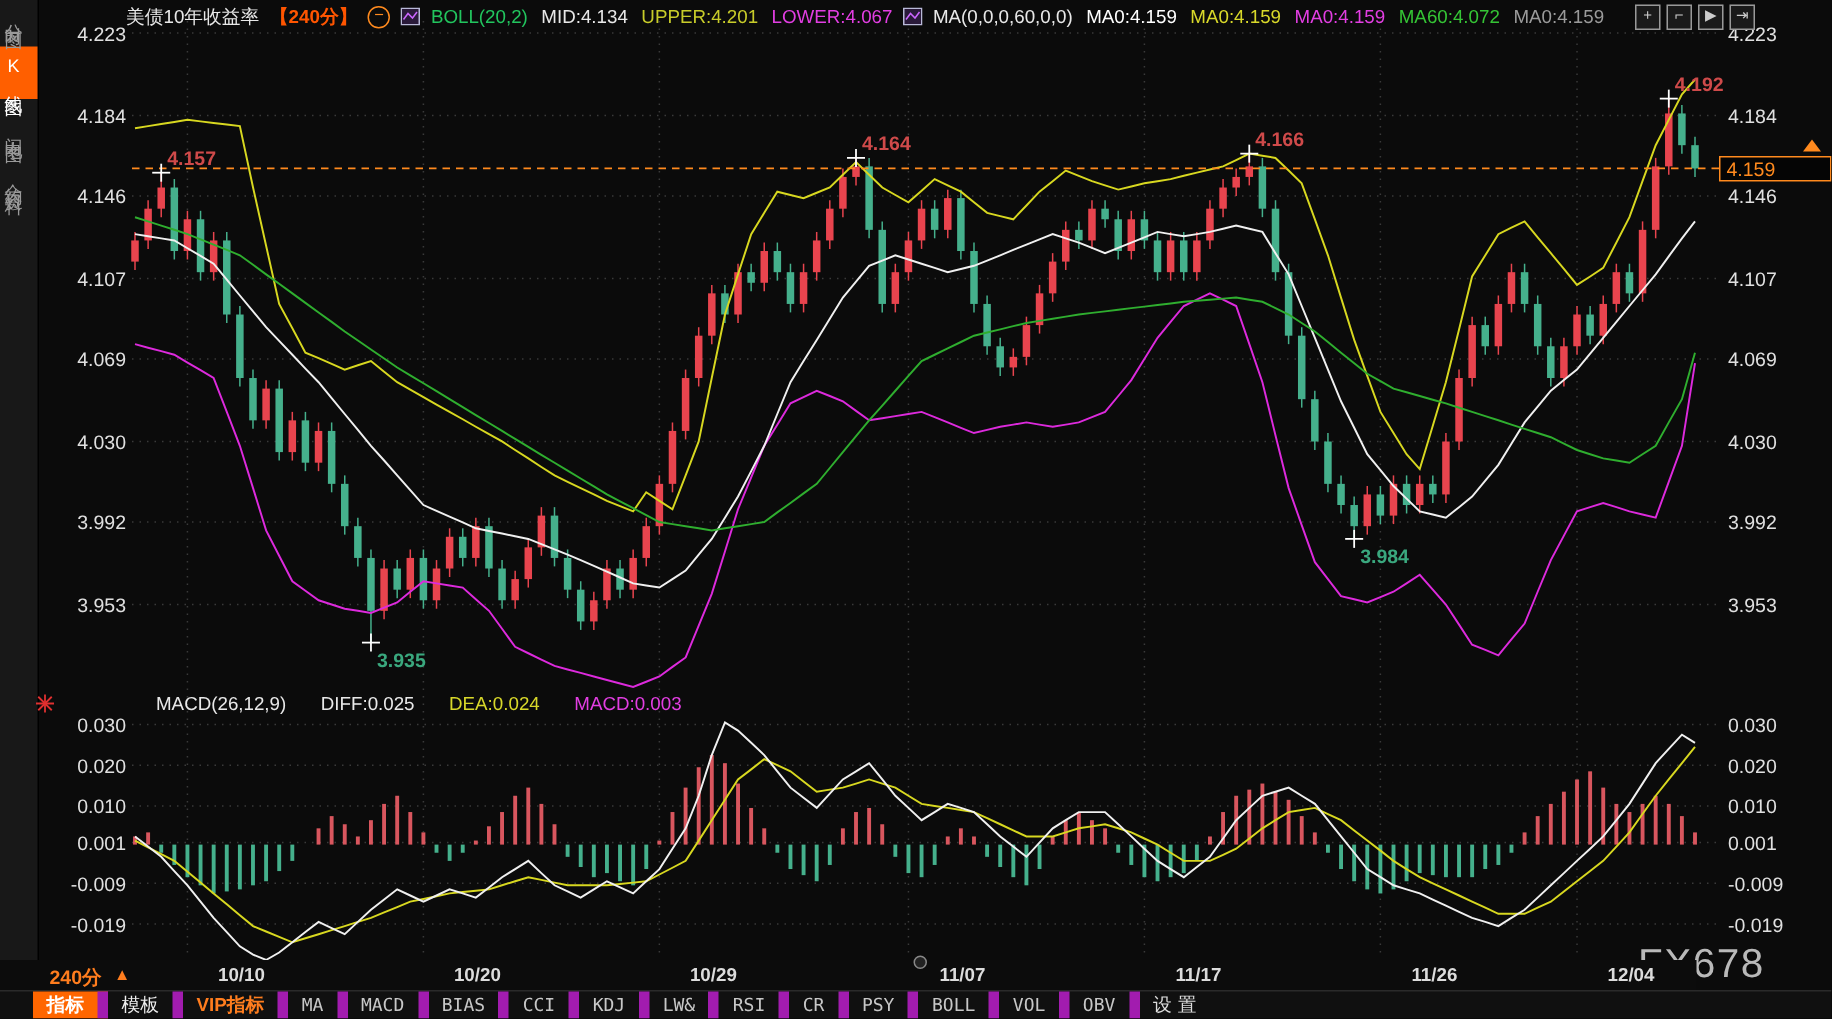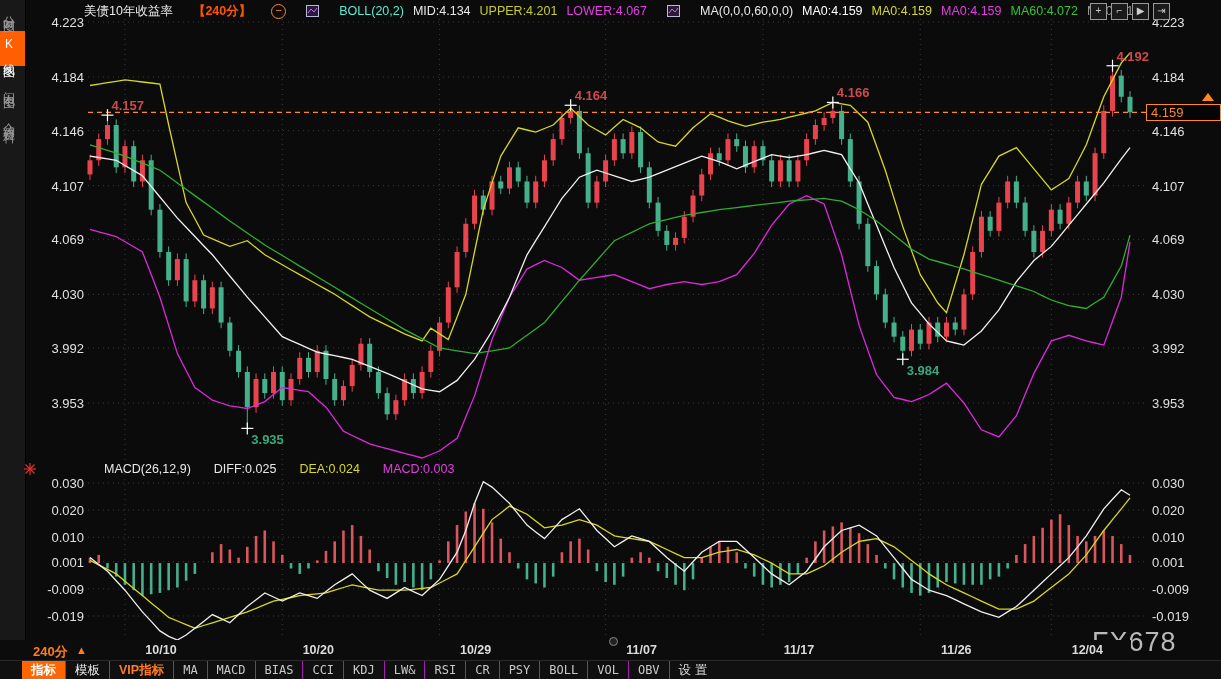--- a/index.html
+++ b/index.html
@@ -5,21 +5,21 @@
   html,body{margin:0;padding:0;background:#0a0a0a;width:1221px;height:679px;overflow:hidden;
     font-family:"Liberation Sans",sans-serif;}
   #app{position:relative;width:1221px;height:679px;background:#0b0b0b;}
   
   #sidebar{position:absolute;left:0;top:0;width:25px;height:679px;background:#181818;border-right:1px solid #000;z-index:5;}
   .side-tab{width:25px;margin:0 auto 10px auto;padding:6px 0;text-align:center;
     writing-mode:vertical-lr;text-orientation:upright;letter-spacing:3px;
     font-size:12px;color:#9a9a9a;cursor:pointer;}
   .side-tab.active{background:#ff5f00;color:#fff;}
   
-  #header-bar{position:absolute;left:84px;top:2px;height:18px;display:flex;align-items:center;gap:20px;
+  #header-bar{position:absolute;left:84px;top:2px;height:18px;display:flex;align-items:center;gap:7px;
     font-size:12.5px;color:#e8e8e8;white-space:nowrap;z-index:6;}
   #header-bar .grp{display:flex;align-items:center;gap:9px;}
   .minus-ic{display:inline-block;width:13px;height:13px;line-height:11px;text-align:center;
     border:1px solid #ff8a1e;border-radius:50%;color:#ff8a1e;font-size:11px;}
   .mini-chart{display:inline-block;width:13px;height:12px;}
   #win-icons{position:absolute;left:1090px;top:3px;display:flex;gap:4px;z-index:6;}
   .win-ic{width:15px;height:15px;border:1px solid #999;color:#ccc;background:#1a1a1a;
     font-size:10px;line-height:14px;text-align:center;cursor:pointer;}
   
   #macd-header{position:absolute;left:104px;top:462px;display:flex;gap:23px;font-size:12.5px;z-index:6;white-space:nowrap;}
@@ -31,21 +31,21 @@
   #date-row{position:absolute;left:0;top:640px;width:1131px;height:20px;background:#0c0c0c;z-index:6;}
   #period-label{position:absolute;left:33px;top:3px;color:#ff7d1e;font-weight:bold;font-size:13px;}
   #period-arrow{position:absolute;left:76px;top:4px;color:#ff7d1e;font-size:11px;}
   .date-lab{position:absolute;top:3px;width:44px;text-align:center;color:#dcdcdc;font-weight:bold;font-size:12.5px;margin-left:36px;}
   #scroll-handle{position:absolute;left:609px;top:-3px;width:7px;height:7px;border:1px solid #888;
     border-radius:50%;background:#222;cursor:pointer;}
   
   #toolbar{position:absolute;left:0;top:660px;width:1221px;height:19px;background:#101010;
     border-top:1px solid #2a2a2a;display:flex;align-items:stretch;padding-left:22px;box-sizing:border-box;z-index:6;}
   .tb-btn{display:flex;align-items:center;padding:0 9px;font-size:12px;color:#c8c8c8;
-    border-right:1px solid #a21caf;cursor:pointer;font-family:"DejaVu Sans Mono",monospace;}
+    border-right:7px solid #a21caf;cursor:pointer;font-family:"DejaVu Sans Mono",monospace;}
   .tb-btn.cn{font-family:"Liberation Sans",sans-serif;font-size:12.5px;color:#eee;}
   .tb-btn.active{background:#ff6600;color:#fff;font-weight:bold;}
   .tb-btn.vip{color:#ff7d1e;font-weight:bold;}
   .tb-btn.settings{color:#ddd;letter-spacing:4px;border-right:none;}
   
   #watermark{position:absolute;left:1092px;top:627px;font-size:27px;color:#b9b9b9;letter-spacing:1px;z-index:5;}
   svg text{font-family:"Liberation Sans",sans-serif;}
   #chart-svg{position:absolute;left:0;top:0;z-index:1;cursor:crosshair;}
 </style>
 </head>
@@ -501,21 +501,21 @@
     <span style="color:#e8e8e8;">美债10年收益率</span>
     <span style="color:#ff5500;font-weight:bold;">【240分】</span>
     <span class="minus-ic">−</span>
     <span class="mini-chart">
       <svg width="13" height="12">
           <rect x="0.5" y="0.5" width="12" height="11" fill="#2a1a3a" stroke="#b9b9d8"></rect>
           <polyline points="2,8 5,4 8,7 11,3" fill="none" stroke="#cc66ff" stroke-width="1"></polyline>
         </svg>
     </span>
     <span class="grp" id="hgroup-a">
-        <span style="color: #5eead4;">BOLL(20,2)</span>
+        <span style="color: #22c55e;">BOLL(20,2)</span>
         <span style="color: rgb(232, 232, 232);">MID:4.134</span>
         <span style="color: rgb(200, 204, 42);">UPPER:4.201</span>
         <span style="color: rgb(226, 62, 226);">LOWER:4.067</span>
       </span>
     <span class="mini-chart">
       <svg width="13" height="12">
           <rect x="0.5" y="0.5" width="12" height="11" fill="#2a1a3a" stroke="#b9b9d8"></rect>
           <polyline points="2,8 5,4 8,7 11,3" fill="none" stroke="#cc66ff" stroke-width="1"></polyline>
         </svg>
     </span>

